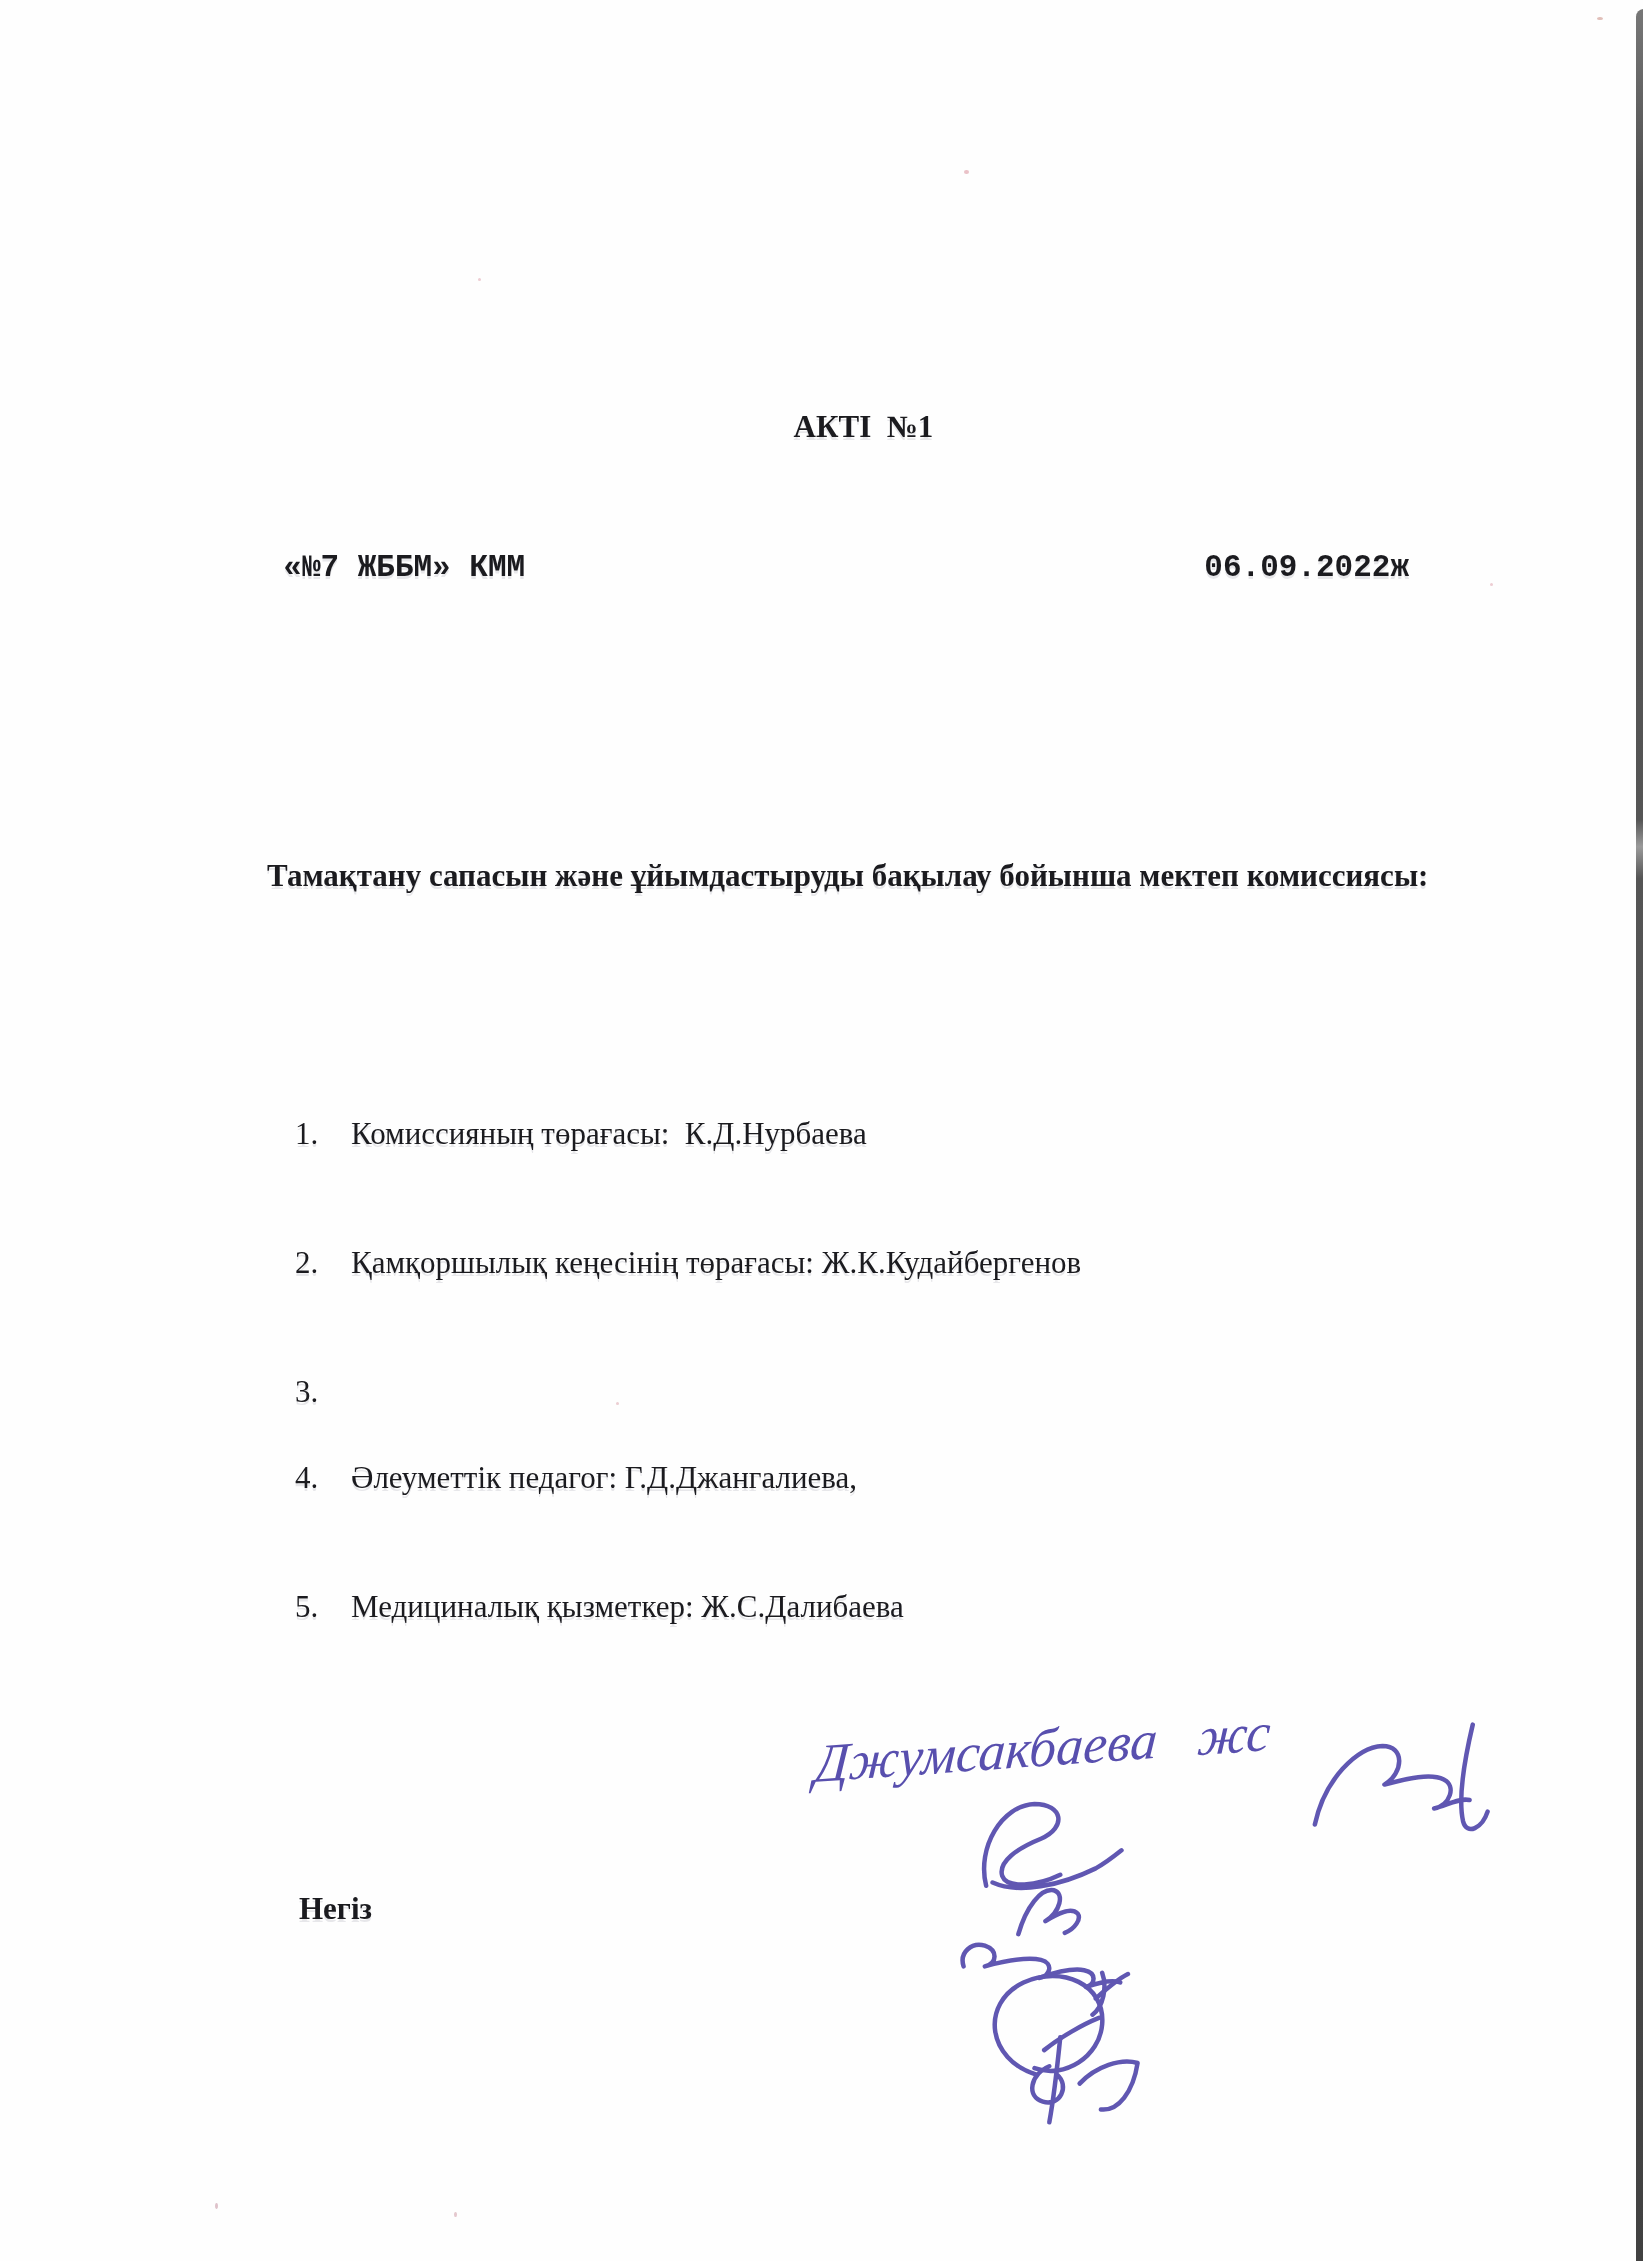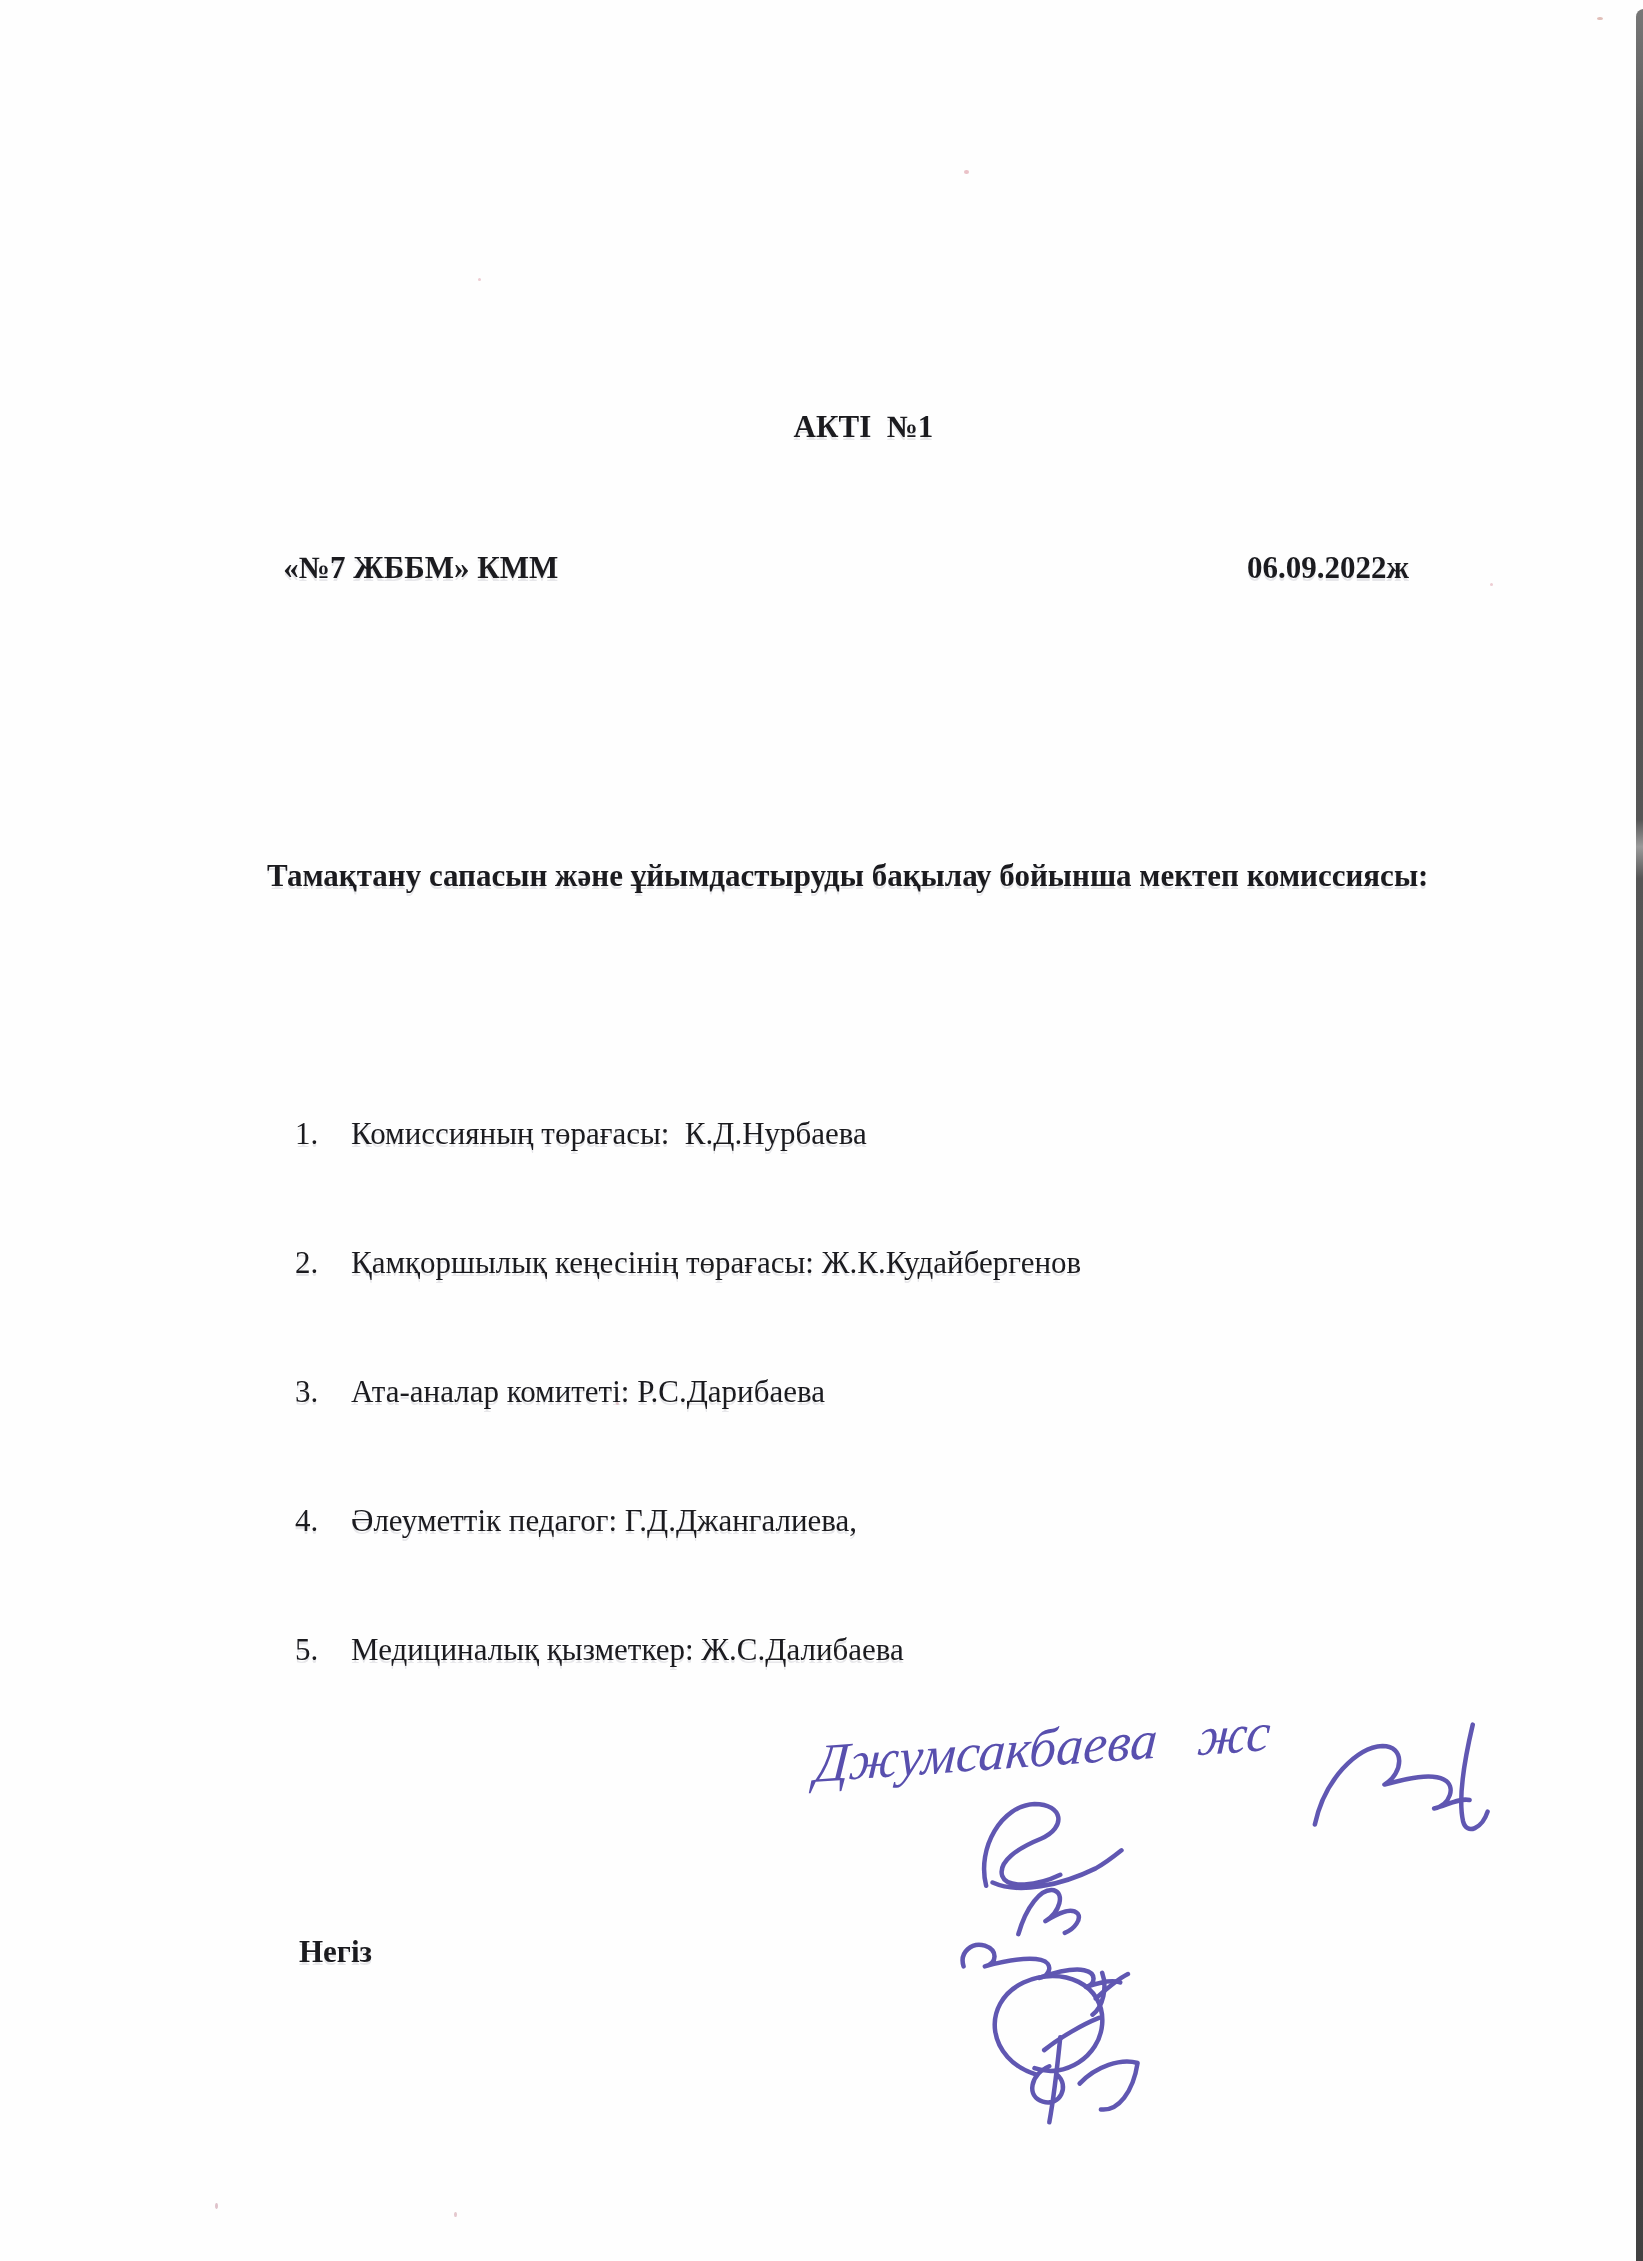--- a/index.html
+++ b/index.html
@@ -28,21 +28,21 @@
     font-size: 31px;
     line-height: 43px;
     white-space: pre-wrap;
     text-shadow: 0 3.2px 0.6px rgba(25, 25, 60, 0.10);
   }
   .title-block { text-align: center; line-height: 47px; }
   .b { font-weight: bold; margin-top: 33px; }
   .org-row {
     display: flex; justify-content: space-between;
     font-weight: bold; text-align: left;
-    padding-left: 19.3px; padding-right: 54px;
+    padding-left: 19.3px; padding-right: 54px; font-family: Liberation Mono, monospace;
   }
   .lead { margin: 40px 0 0 3px; font-weight: bold; }
   p { margin: 4px; }
   ol { margin: 0; padding: 0; list-style: none; }
   li { position: relative; padding-left: 87px; }
   li .num { position: absolute; left: 31px; }
   .h-negiz { margin-top: 44px; margin-left: 35px; font-weight: bold; }
   
   .handwritten-name {
     position: absolute;
@@ -76,21 +76,21 @@
         <span>«№7 ЖББМ» КММ</span>
         <span>06.09.2022ж</span>
       </div>
     </div>
 
     <p class="lead">Тамақтану сапасын және ұйымдастыруды бақылау бойынша мектеп комиссиясы:</p>
 
     <ol class="members">
       <li><span class="num">1.</span><span>Комиссияның төрағасы:  К.Д.Нурбаева</span></li>
       <li><span class="num">2.</span><span>Қамқоршылық кеңесінің төрағасы: Ж.К.Кудайбергенов</span></li>
-      <li><span class="num">3.</span><span>Ата-аналар комитеті: Р.С.Дарибаева</span></li>
+      <li><span class="num">3.</span></li>
       <li><span class="num">4.</span><span>Әлеуметтік педагог: Г.Д.Джангалиева,</span></li>
       <li><span class="num">5.</span><span>Медициналық қызметкер: Ж.С.Далибаева</span></li>
     </ol>
 
     <p class="h-negiz">Негіз</p>
     
 
     
     
 

